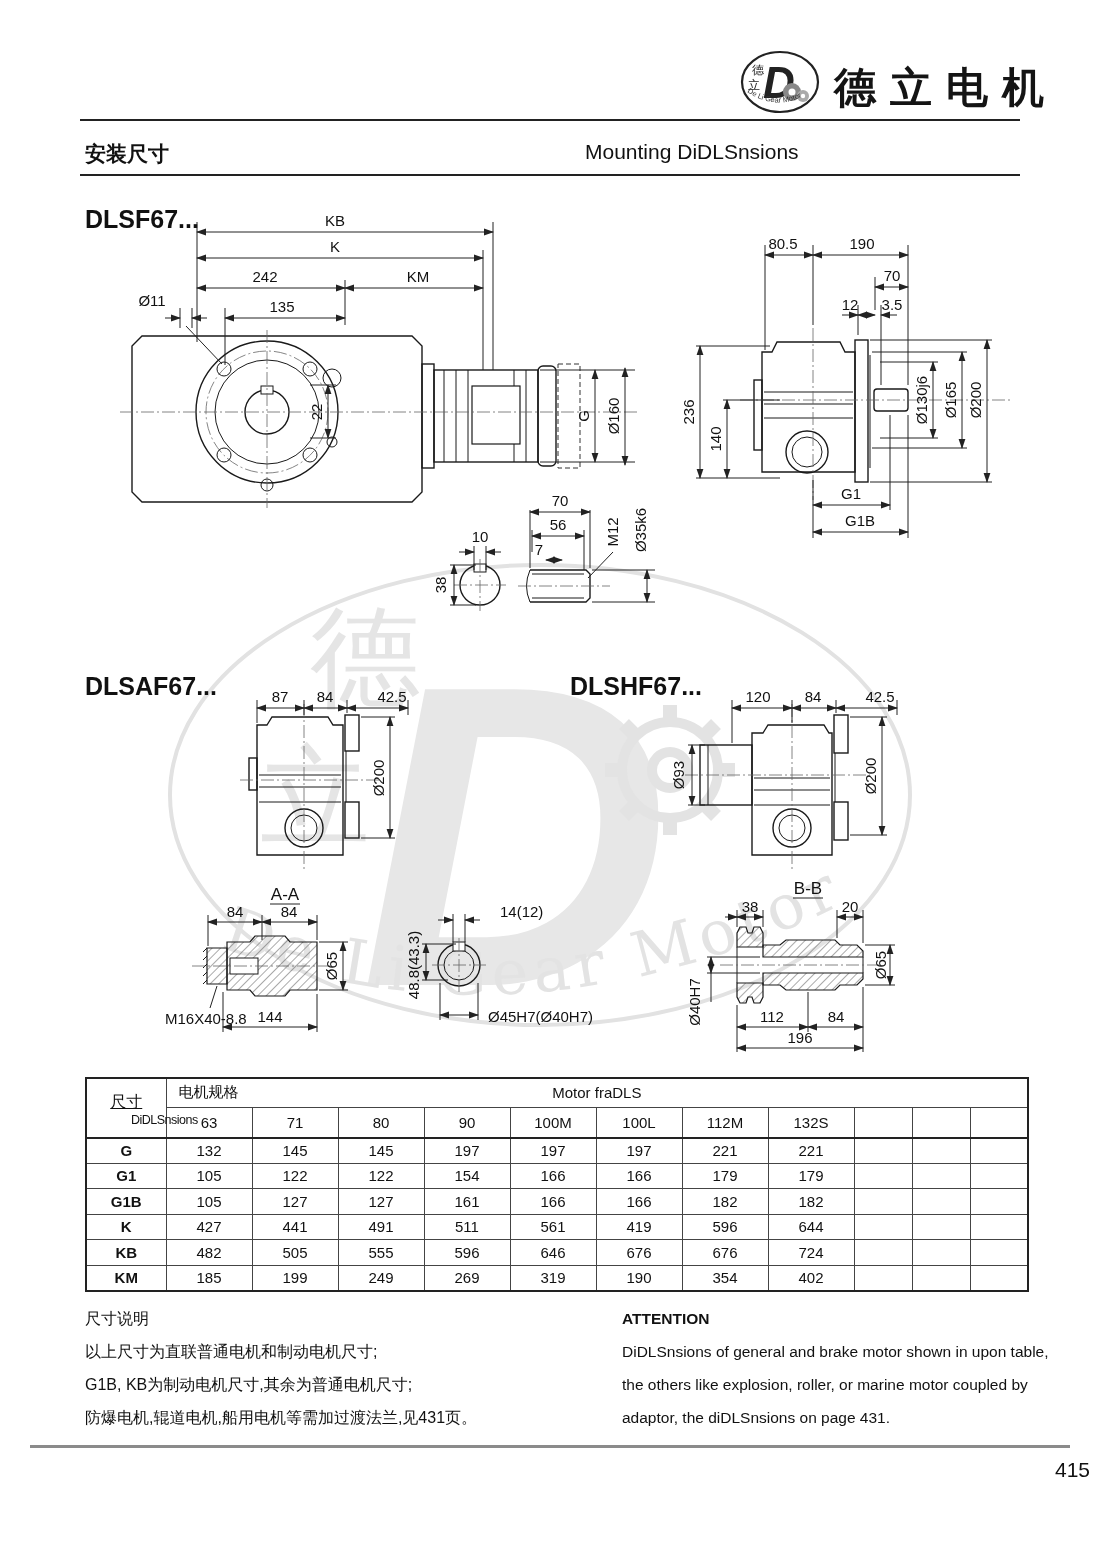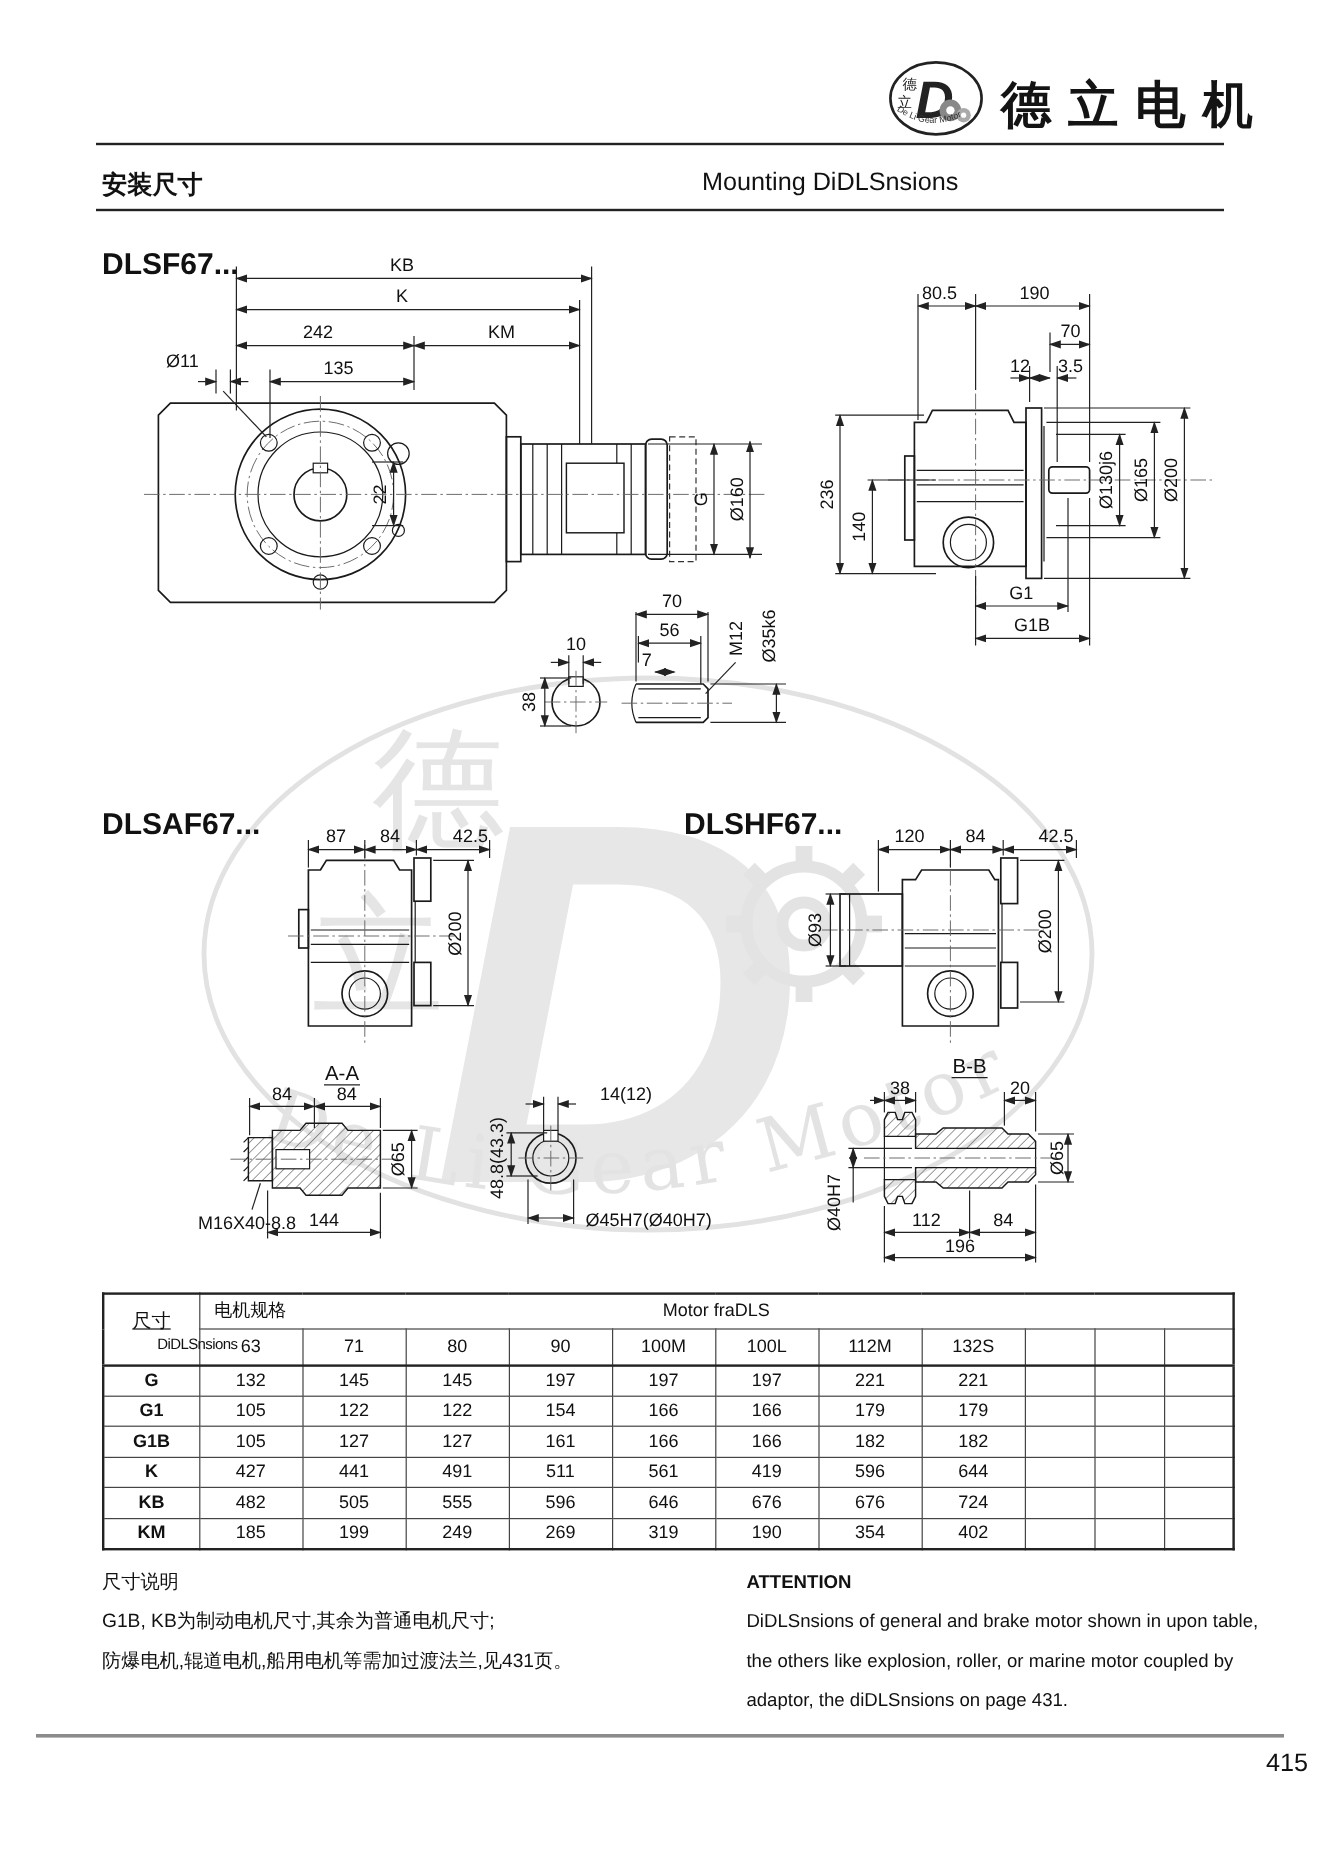--- a/index.html
+++ b/index.html
@@ -566,20 +566,21 @@
             <td></td>
             <td></td>
             <td></td>
           </tr>
         </tbody>
     </table>
   </div>
 
   <div class="notes-cn">
     <div>尺寸说明</div>
+    <div>以上尺寸为直联普通电机和制动电机尺寸;</div>
     <div>G1B, KB为制动电机尺寸,其余为普通电机尺寸;</div>
     <div>防爆电机,辊道电机,船用电机等需加过渡法兰,见431页。</div>
   </div>
   <div class="notes-en">
     <div class="t">ATTENTION</div>
     <div>DiDLSnsions of general and brake motor shown in upon table,</div>
     <div>the others like explosion, roller, or marine motor coupled by</div>
     <div>adaptor, the diDLSnsions on page 431.</div>
   </div>
 

